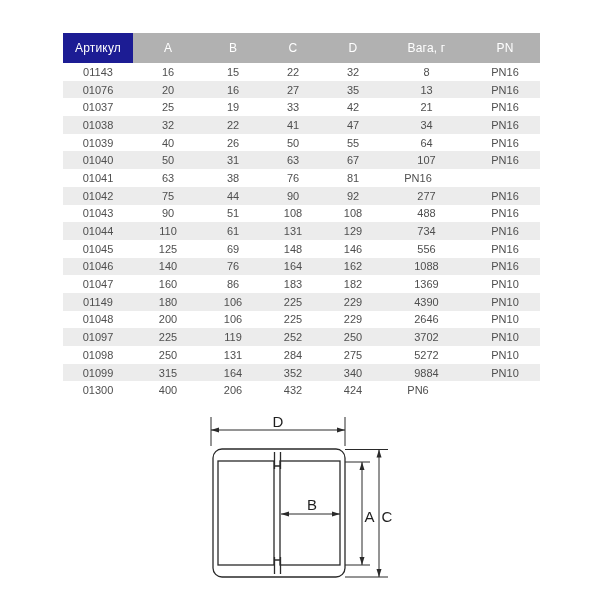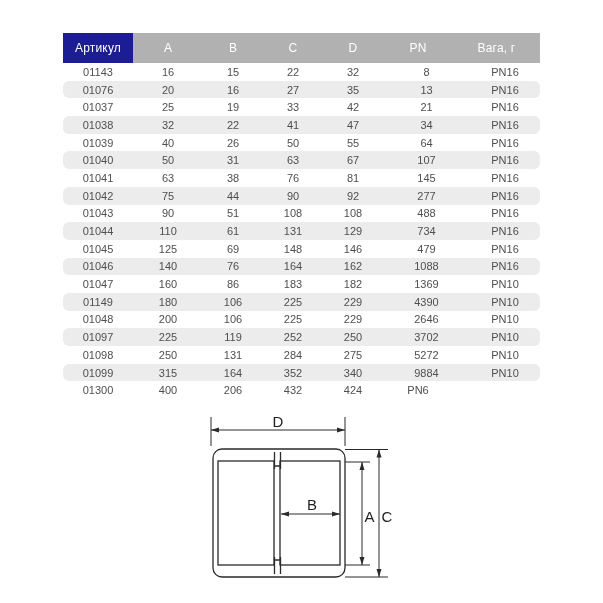--- a/index.html
+++ b/index.html
@@ -10,21 +10,21 @@
   
   .spec-table{position:absolute;left:63px;top:33px;width:477px;}
   .thead{display:flex;height:30px;background:var(--header-gray);}
   .th{
     display:flex;align-items:center;justify-content:center;
     color:#ffffff;font-size:12px;letter-spacing:.2px;
   }
   .th.blue{background:var(--accent);}
   .tbody{width:477px;}
   .tr{display:flex;height:17.7px;align-items:center;}
-  .tr.alt{background:var(--row-alt);border-radius:6px;}
+  .tr.alt{background:var(--row-alt);}
   .td{
     display:flex;align-items:center;justify-content:center;
     color:var(--body-text);font-size:11px;
   }
   .c0{width:70px;}.c1{width:70px;}.c2{width:60px;}.c3{width:60px;}
   .c4{width:60px;}.c5{width:87px;}.c6{width:70px;}
   
   .diagram{position:absolute;left:140px;top:400px;width:320px;height:200px;}
   .diagram svg{display:block;}
   .dim-label{font-size:15px;fill:#1f1f1f;font-family:"Liberation Sans",sans-serif;}
@@ -34,22 +34,22 @@
 
 <div class="canvas">
 
   <div class="spec-table">
     <div class="thead">
       <div class="th blue c0">Артикул</div>
       <div class="th c1">A</div>
       <div class="th c2">B</div>
       <div class="th c3">C</div>
       <div class="th c4">D</div>
+      <div class="th c5">Вага, г</div>
       <div class="th c6">PN</div>
-      <div class="th c5">Вага, г</div>
     </div>
     <div class="tbody">
         <div class="tr">
           <div class="td c0">01143</div>
           <div class="td c1">16</div>
           <div class="td c2">15</div>
           <div class="td c3">22</div>
           <div class="td c4">32</div>
           <div class="td c5">8</div>
           <div class="td c6">PN16</div>
@@ -98,21 +98,20 @@
           <div class="td c4">67</div>
           <div class="td c5">107</div>
           <div class="td c6">PN16</div>
         </div>
         <div class="tr">
           <div class="td c0">01041</div>
           <div class="td c1">63</div>
           <div class="td c2">38</div>
           <div class="td c3">76</div>
           <div class="td c4">81</div>
-          <div class="td c5">145</div>
           <div class="td c6">PN16</div>
         </div>
         <div class="tr alt">
           <div class="td c0">01042</div>
           <div class="td c1">75</div>
           <div class="td c2">44</div>
           <div class="td c3">90</div>
           <div class="td c4">92</div>
           <div class="td c5">277</div>
           <div class="td c6">PN16</div>
@@ -134,21 +133,21 @@
           <div class="td c4">129</div>
           <div class="td c5">734</div>
           <div class="td c6">PN16</div>
         </div>
         <div class="tr">
           <div class="td c0">01045</div>
           <div class="td c1">125</div>
           <div class="td c2">69</div>
           <div class="td c3">148</div>
           <div class="td c4">146</div>
-          <div class="td c5">479</div>
+          <div class="td c5">556</div>
           <div class="td c6">PN16</div>
         </div>
         <div class="tr alt">
           <div class="td c0">01046</div>
           <div class="td c1">140</div>
           <div class="td c2">76</div>
           <div class="td c3">164</div>
           <div class="td c4">162</div>
           <div class="td c5">1088</div>
           <div class="td c6">PN16</div>

